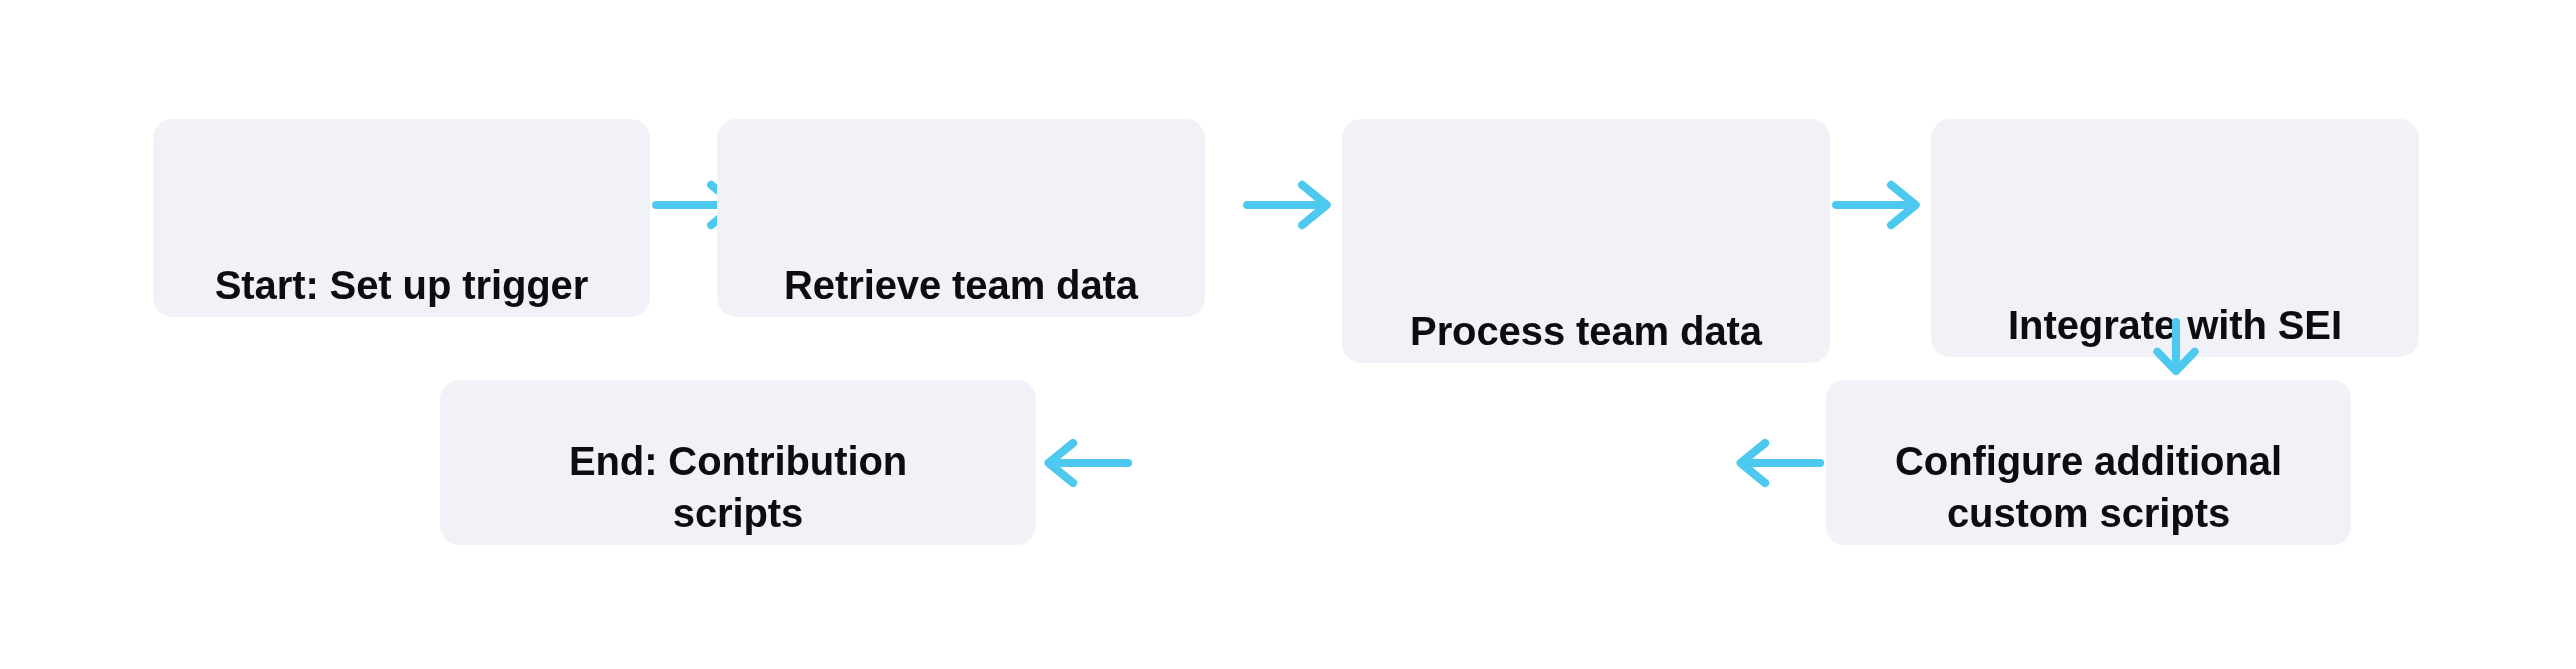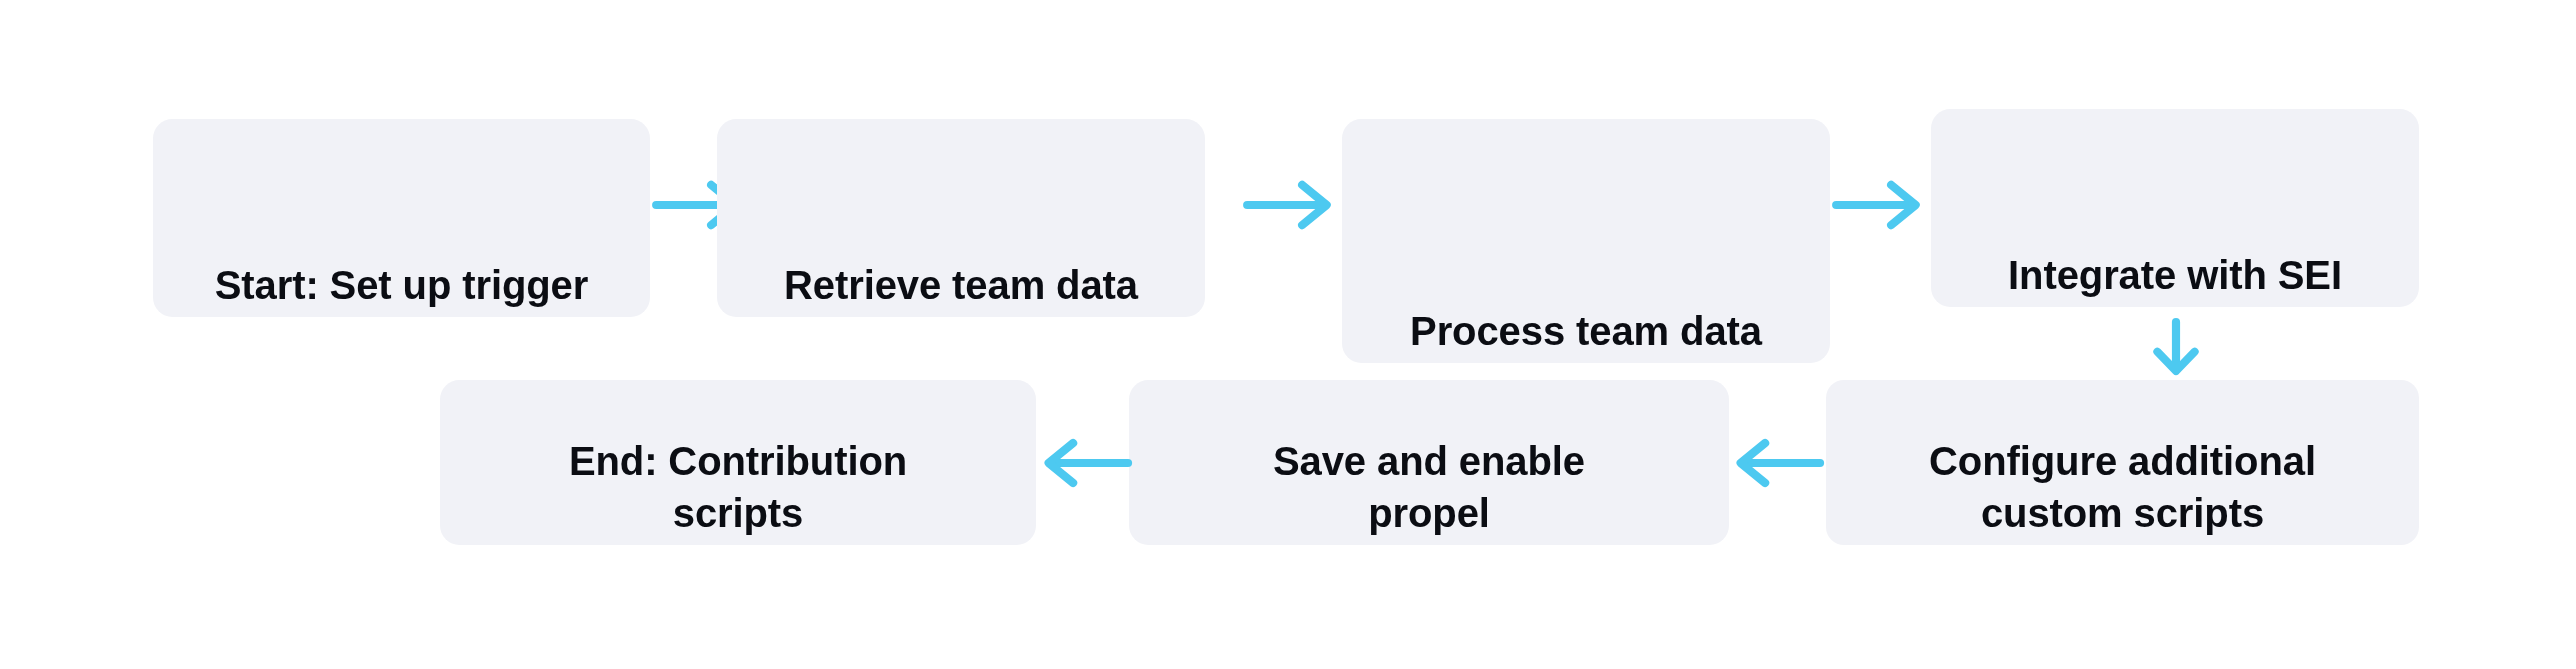--- a/index.html
+++ b/index.html
@@ -35,23 +35,23 @@
     font-weight: 700;
     color: #0b0d13;
     line-height: 1.30;
     letter-spacing: -0.1px;
     white-space: pre-line;
   }
   
   #node-start        { left: 153px;  top: 119px; width: 497px; height: 198px; }
   #node-retrieve     { left: 717px; top: 119px; width: 488px; height: 198px; }
   #node-process      { left: 1342px; top: 119px; width: 488px; height: 244px; }
-  #node-integrate    { left: 1931px; top: 109px; width: 488px; height: 198px; }
+  #node-integrate    { left: 1931px; top: 119px; width: 488px; height: 238px; }
   
-  #node-configure    { left: 1826px; top: 380px; width: 593px; height: 165px; border-radius: 18px; }
+  #node-configure    { left: 1826px; top: 380px; width: 525px; height: 165px; border-radius: 18px; }
   #node-save         { left: 1129px; top: 380px; width: 600px; height: 165px; }
   #node-end          { left: 440px;  top: 380px; width: 596px; height: 165px; }
 
   .edge {
     position: absolute;
     overflow: visible;
   }
   .edge svg { display: block; overflow: visible; }
 
   #edge-start-retrieve   { left: 653px;  top: 179px; width: 94px; height: 52px; }
@@ -115,24 +115,20 @@
 custom scripts</span>
   </div>
 
   <div class="edge" id="edge-configure-save">
     <svg width="92" height="52" viewBox="0 0 124 70" fill="none" aria-hidden="true">
       <path d="M120 35 H16" stroke="#4dc9f0" stroke-width="11" stroke-linecap="round"></path>
       <path d="M46 8 L13 35 L46 62" stroke="#4dc9f0" stroke-width="11" stroke-linecap="round" stroke-linejoin="round" fill="none"></path>
     </svg>
   </div>
 
-  <div class="node" id="node-save">
-    <span class="node-label">Save and enable
-propel</span>
-  </div>
 
   <div class="edge" id="edge-save-end">
     <svg width="92" height="52" viewBox="0 0 124 70" fill="none" aria-hidden="true">
       <path d="M120 35 H16" stroke="#4dc9f0" stroke-width="11" stroke-linecap="round"></path>
       <path d="M46 8 L13 35 L46 62" stroke="#4dc9f0" stroke-width="11" stroke-linecap="round" stroke-linejoin="round" fill="none"></path>
     </svg>
   </div>
 
   <div class="node" id="node-end">
     <span class="node-label">End: Contribution

